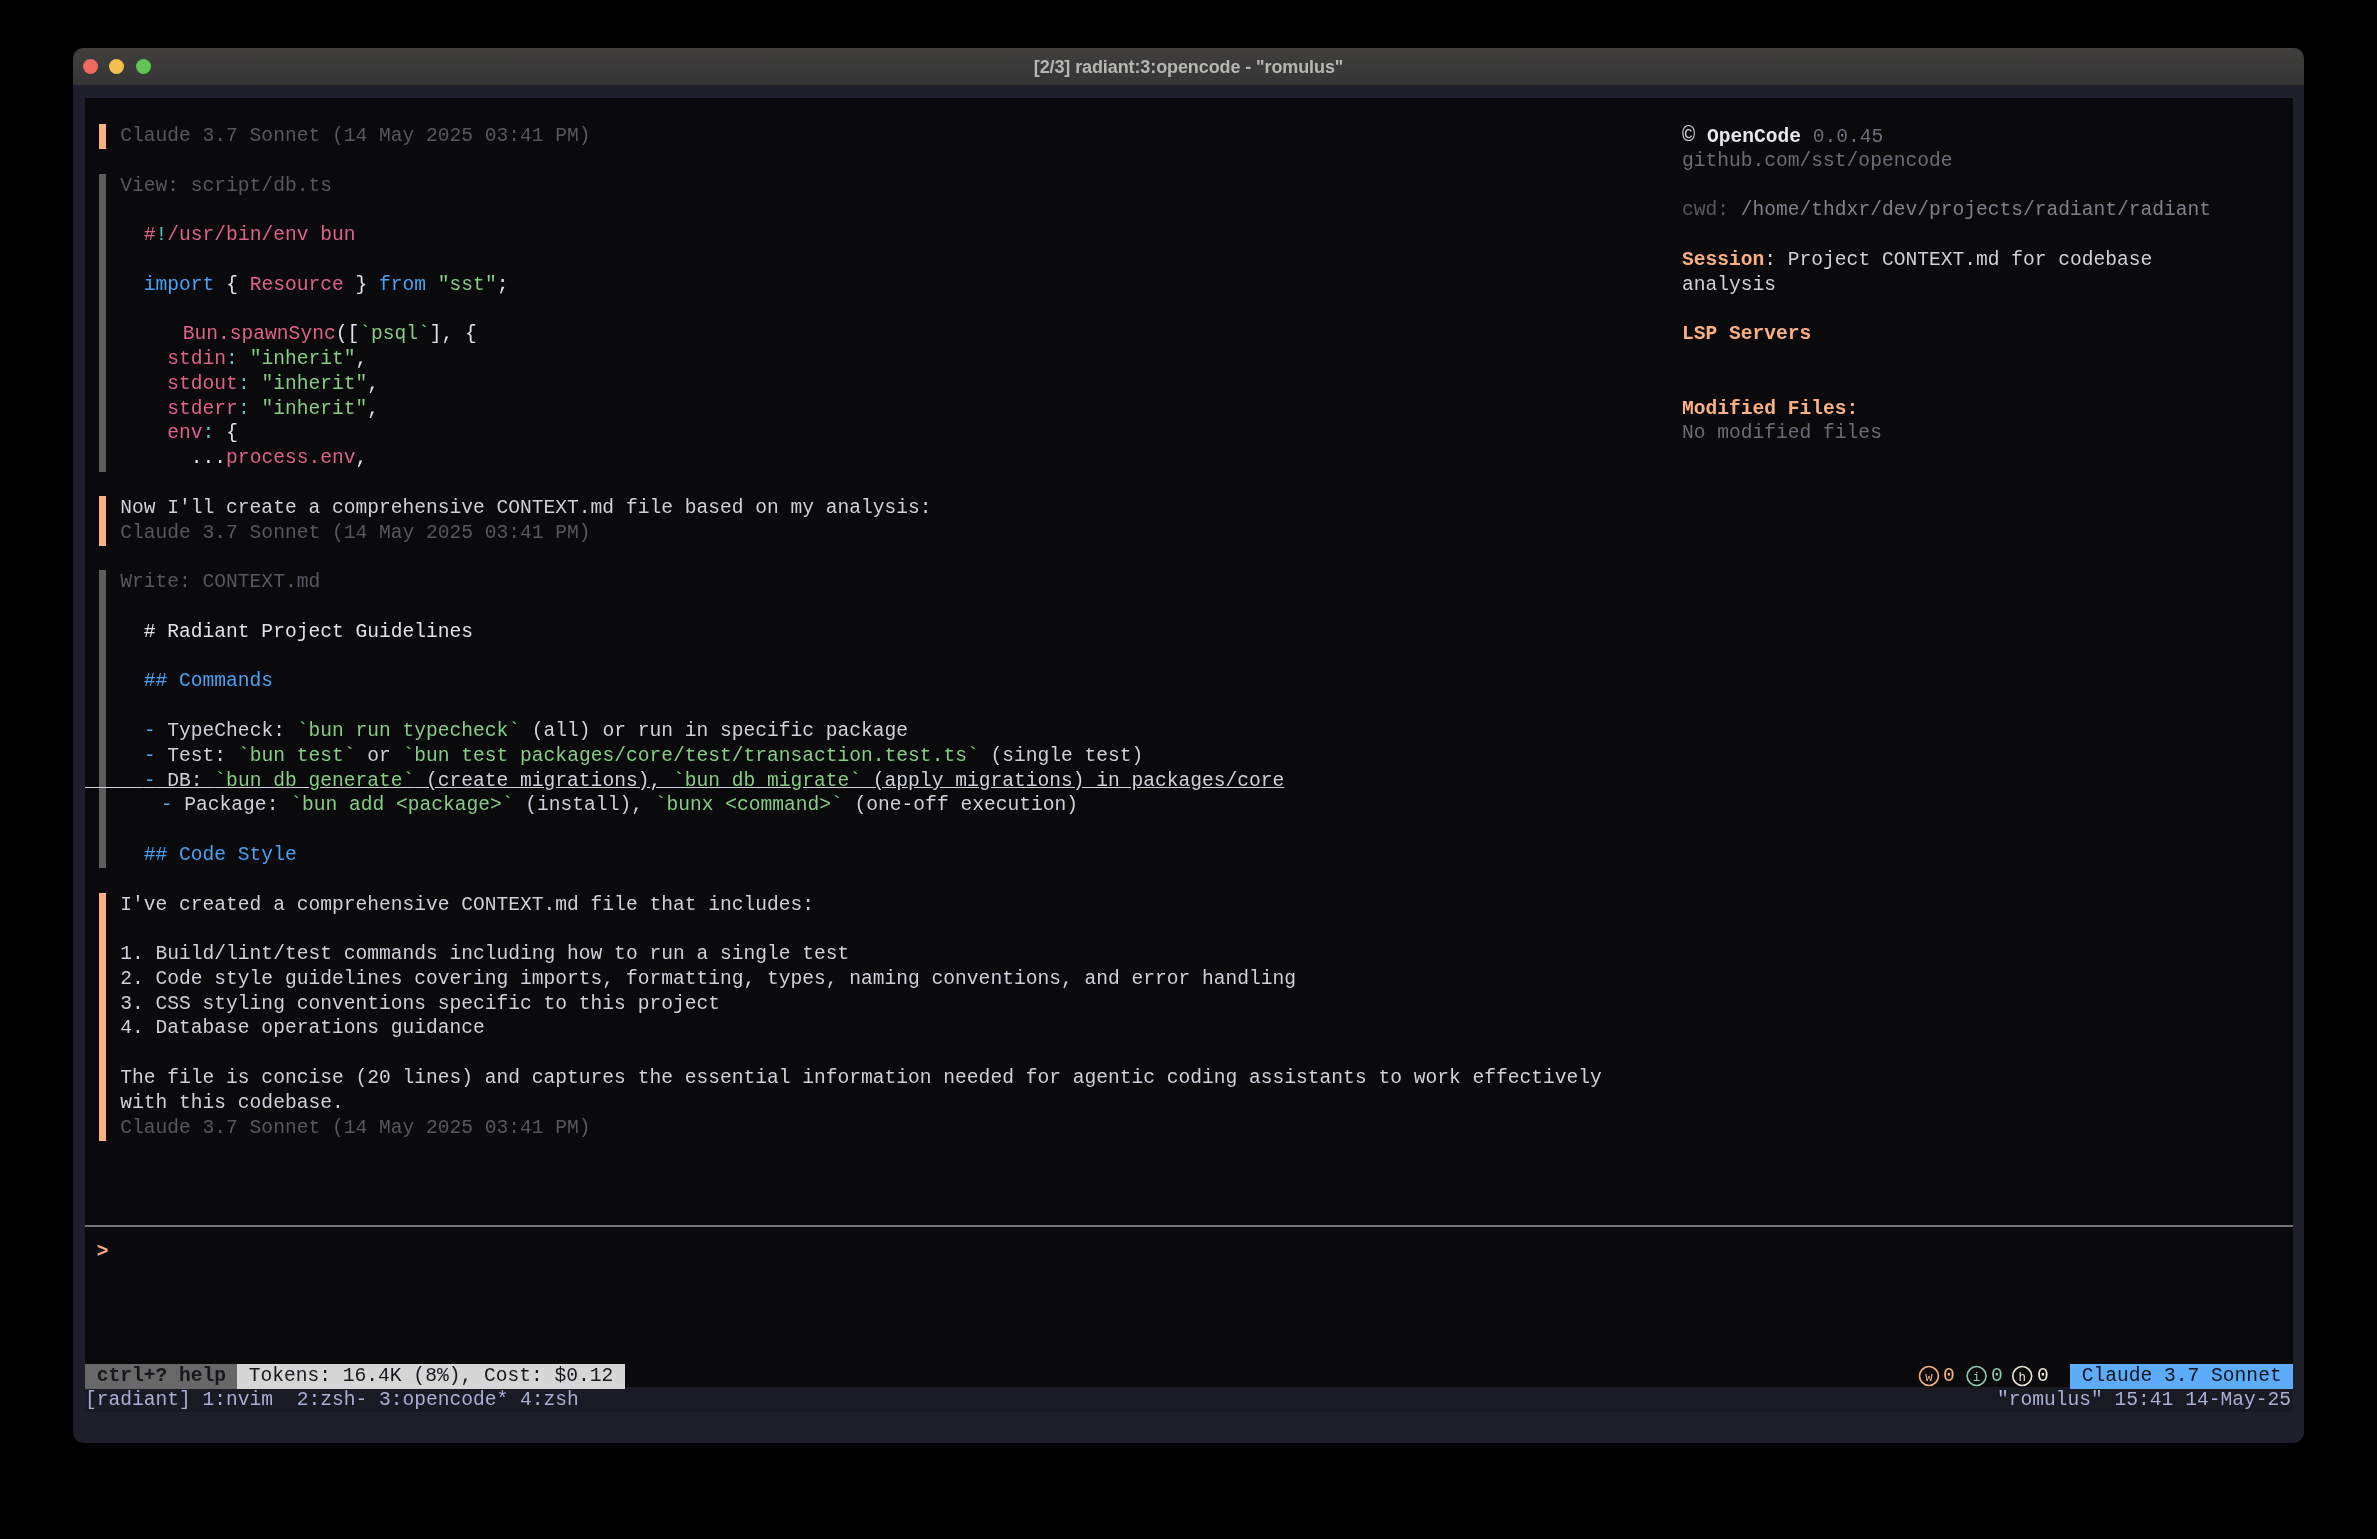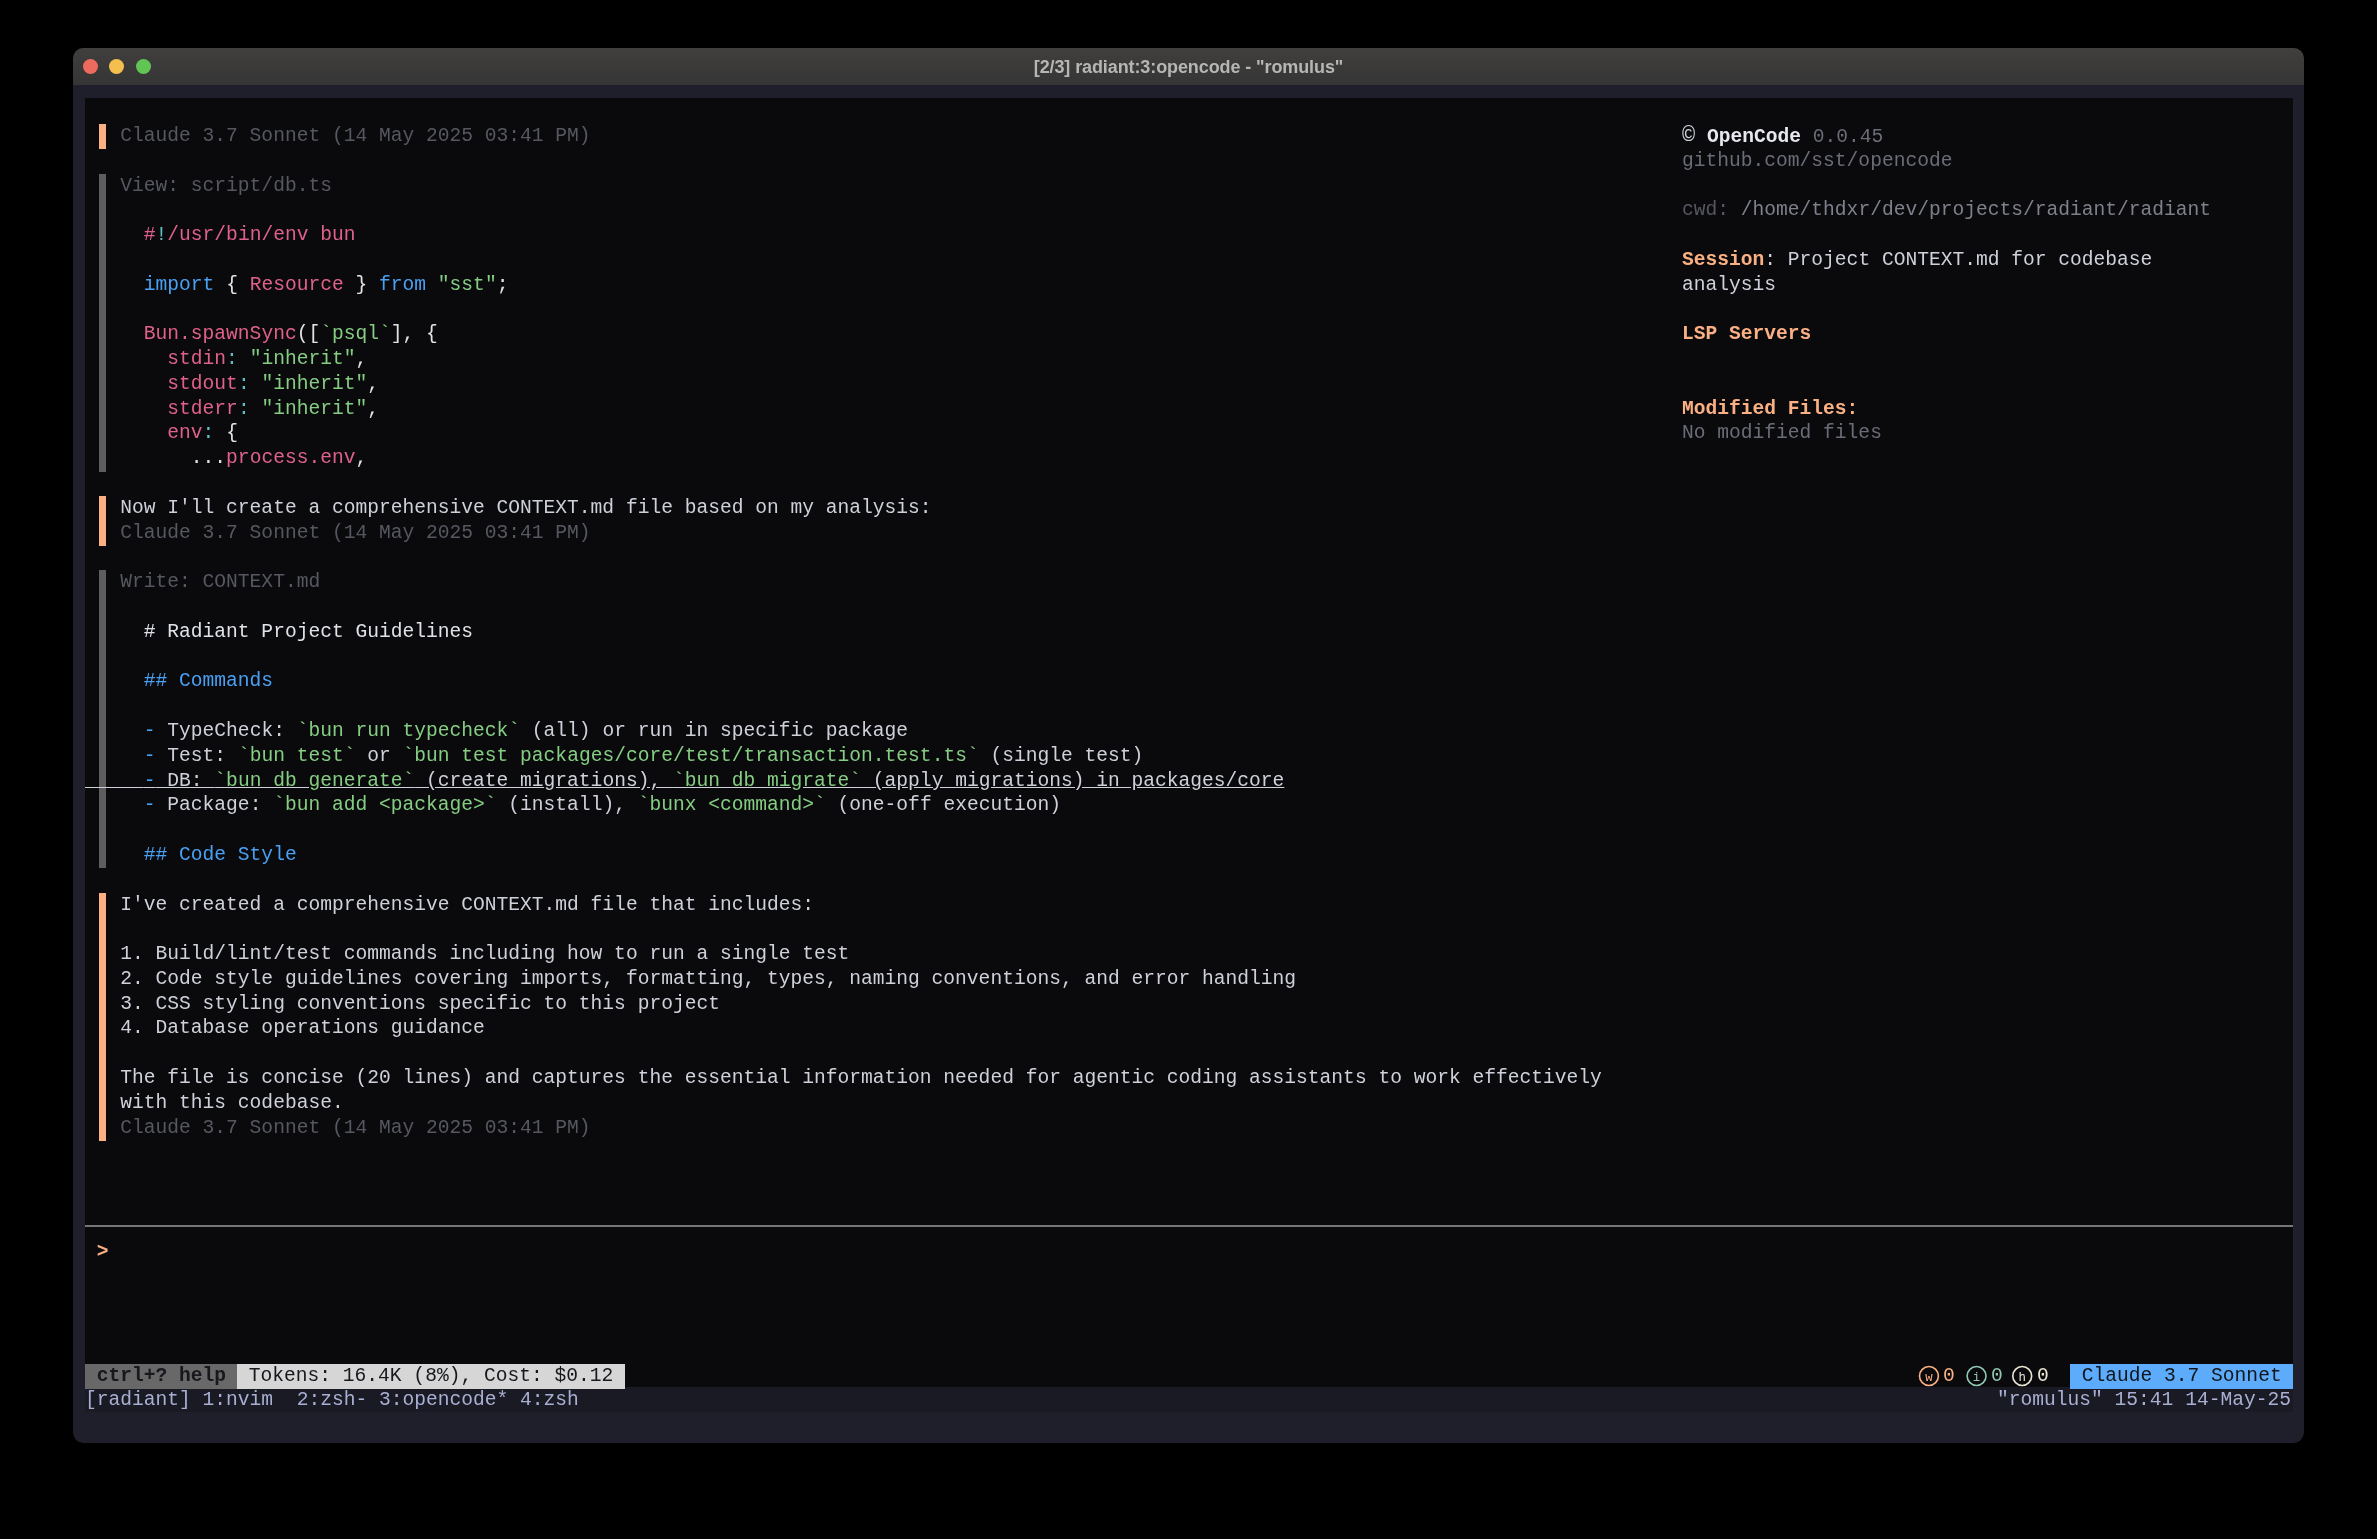--- a/index.html
+++ b/index.html
@@ -48,35 +48,35 @@
   <div class="vbar bp" style="top:124px;height:25px;"></div>
   <div class="vbar bg" style="top:174px;height:298px;"></div>
   <div class="vbar bp" style="top:496px;height:50px;"></div>
   <div class="vbar bg" style="top:570px;height:298px;"></div>
   <div class="vbar bp" style="top:893px;height:248px;"></div>
 
   <div class="row g" style="top:124px;">   Claude 3.7 Sonnet (14 May 2025 03:41 PM)</div>
   <div class="row g" style="top:174px;">   View: script/db.ts</div>
   <div class="row" style="top:223px;">     <span class="rs">#</span><span class="tl2">!</span><span class="rs">/usr/bin/env bun</span></div>
   <div class="row" style="top:273px;">     <span class="b">import</span> <span class="cw">{</span> <span class="rs">Resource</span> <span class="cw">}</span> <span class="b">from</span> <span class="gr">"sst"</span><span class="cw">;</span></div>
-  <div class="row" style="top:322px;">     <span class="rs">Bun.spawnSync</span><span class="cw">([</span><span class="gr">`psql`</span><span class="cw">], {</span></div>
+  <div class="row" style="top:322px;margin-left:39px;">     <span class="rs">Bun.spawnSync</span><span class="cw">([</span><span class="gr">`psql`</span><span class="cw">], {</span></div>
   <div class="row" style="top:347px;">       <span class="rs">stdin</span><span class="tl2">:</span> <span class="gr">"inherit"</span><span class="cw">,</span></div>
   <div class="row" style="top:372px;">       <span class="rs">stdout</span><span class="tl2">:</span> <span class="gr">"inherit"</span><span class="cw">,</span></div>
   <div class="row" style="top:397px;">       <span class="rs">stderr</span><span class="tl2">:</span> <span class="gr">"inherit"</span><span class="cw">,</span></div>
   <div class="row" style="top:421px;">       <span class="rs">env</span><span class="tl2">:</span> <span class="cw">{</span></div>
   <div class="row" style="top:446px;">         <span class="cw">...</span><span class="rs">process.env</span><span class="cw">,</span></div>
   <div class="row w" style="top:496px;">   Now I'll create a comprehensive CONTEXT.md file based on my analysis:</div>
   <div class="row g" style="top:521px;">   Claude 3.7 Sonnet (14 May 2025 03:41 PM)</div>
   <div class="row g" style="top:570px;">   Write: CONTEXT.md</div>
   <div class="row cw" style="top:620px;">     # Radiant Project Guidelines</div>
   <div class="row b" style="top:669px;">     ## Commands</div>
   <div class="row" style="top:719px;">     <span class="b">-</span> TypeCheck: <span class="gr">`bun run typecheck`</span> (all) or run in specific package</div>
   <div class="row" style="top:744px;">     <span class="b">-</span> Test: <span class="gr">`bun test`</span> or <span class="gr">`bun test packages/core/test/transaction.test.ts`</span> (single test)</div>
   <div class="row" style="top:769px;text-decoration:underline;">     <span class="b">-</span> DB: <span class="gr">`bun db generate`</span> (create migrations), <span class="gr">`bun db migrate`</span> (apply migrations) in packages/core</div>
-  <div class="row" style="top:793px;">     <span class="b">-</span> Package: <span class="gr">`bun add &lt;package&gt;`</span> (install), <span class="gr">`bunx &lt;command&gt;`</span> (one-off execution)</div>
+  <div class="row" style="top:793px;padding-left:17px;">     <span class="b">-</span> Package: <span class="gr">`bun add &lt;package&gt;`</span> (install), <span class="gr">`bunx &lt;command&gt;`</span> (one-off execution)</div>
   <div class="row b" style="top:843px;">     ## Code Style</div>
   <div class="row w" style="top:893px;">   I've created a comprehensive CONTEXT.md file that includes:</div>
   <div class="row w" style="top:942px;text-align:center;">   1. Build/lint/test commands including how to run a single test</div>
   <div class="row w" style="top:967px;">   2. Code style guidelines covering imports, formatting, types, naming conventions, and error handling</div>
   <div class="row w" style="top:992px;">   3. CSS styling conventions specific to this project</div>
   <div class="row w" style="top:1016px;">   4. Database operations guidance</div>
   <div class="row w" style="top:1066px;">   The file is concise (20 lines) and captures the essential information needed for agentic coding assistants to work effectively</div>
   <div class="row w" style="top:1091px;">   with this codebase.</div>
   <div class="row g" style="top:1116px;">   Claude 3.7 Sonnet (14 May 2025 03:41 PM)</div>
 

